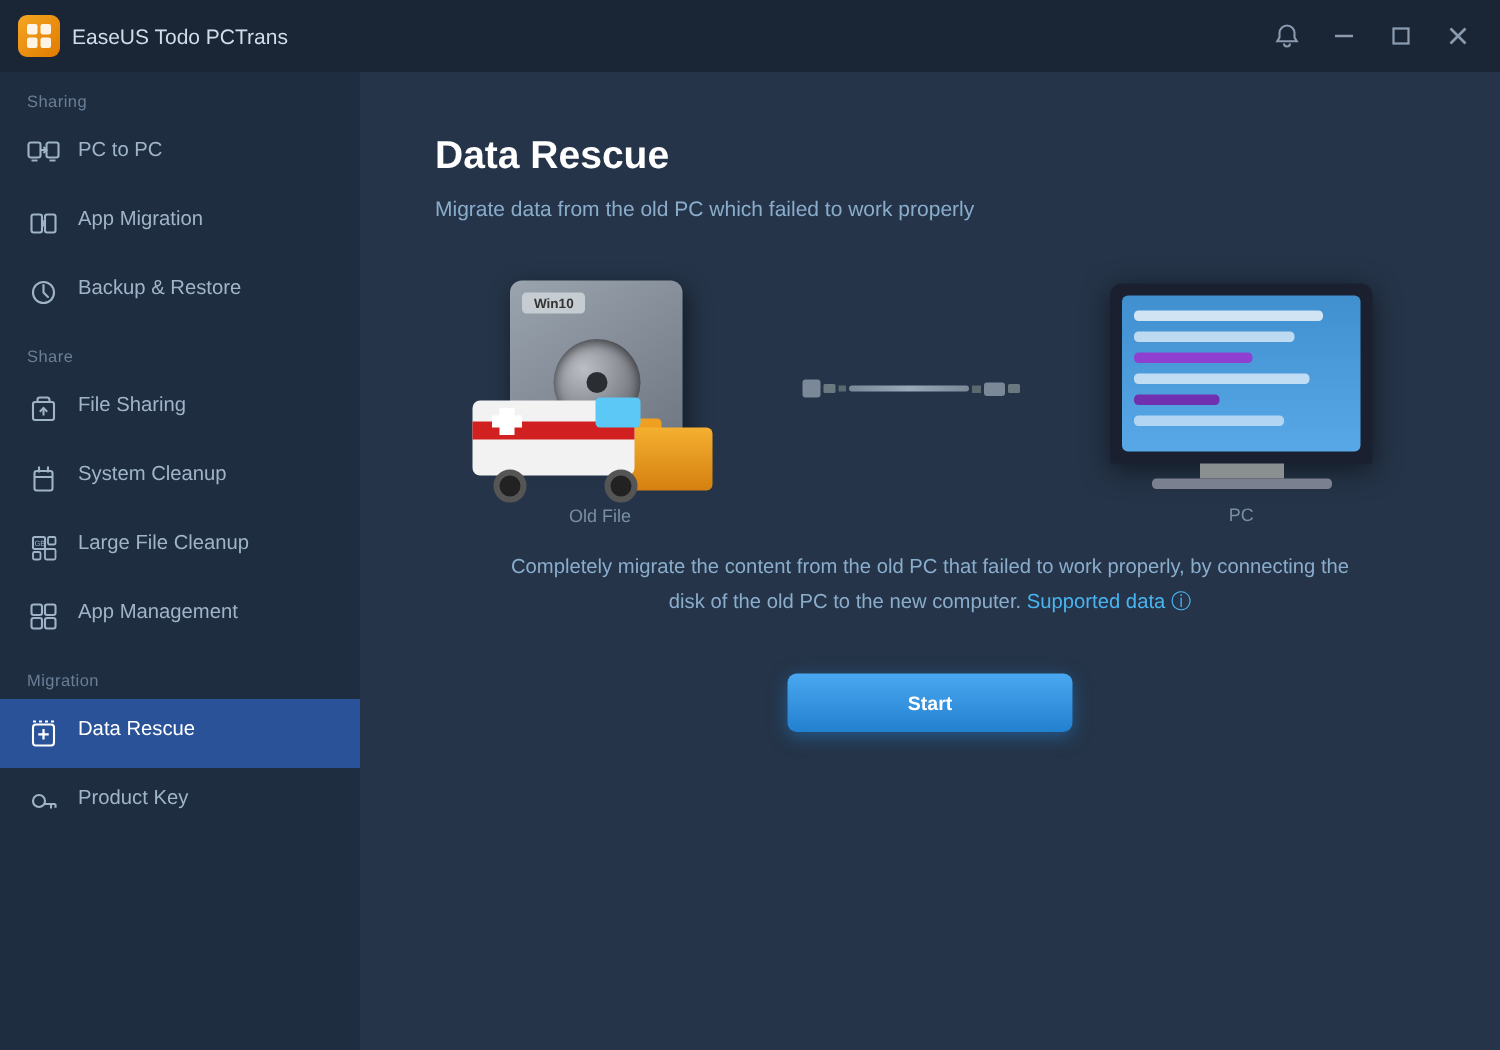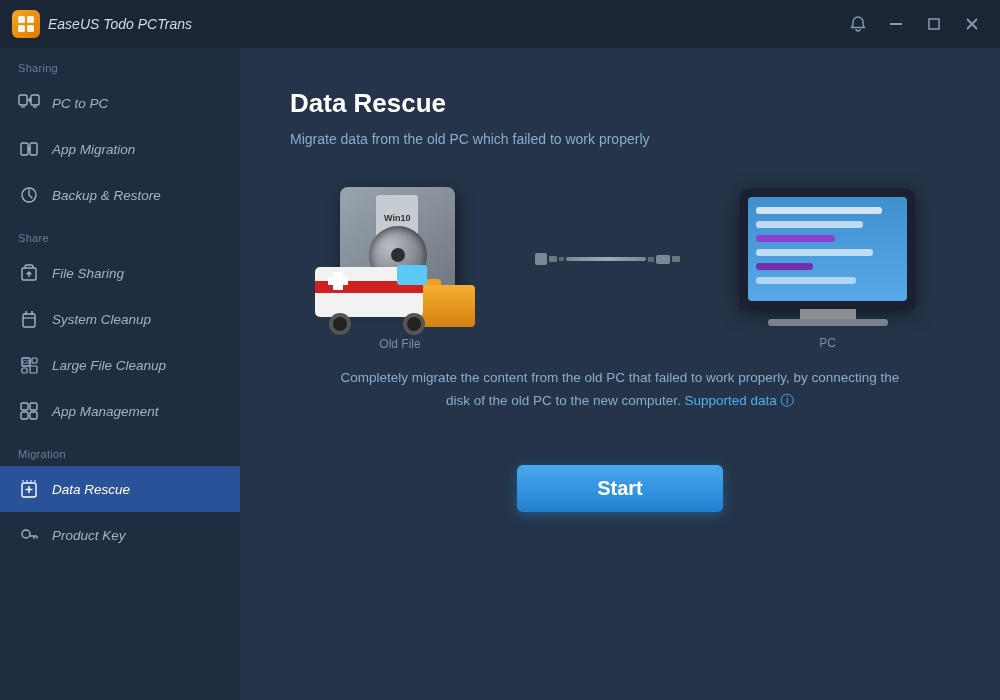--- a/index.html
+++ b/index.html
@@ -20,21 +20,20 @@
       display: flex;
       align-items: center;
       padding: 0 12px;
       flex-shrink: 0;
       user-select: none;
     }
     .titlebar-logo {
       display: flex;
       align-items: center;
       gap: 8px;
-      font-style: italic;
     }
     .logo-icon {
       width: 28px;
       height: 28px;
       background: linear-gradient(135deg, #f5a623, #e07b00);
       border-radius: 6px;
       display: flex;
       align-items: center;
       justify-content: center;
       font-size: 14px;
@@ -87,29 +86,27 @@
     .sidebar-section-label {
       color: #6a7f96;
       font-size: 11px;
       padding: 14px 18px 6px 18px;
       text-transform: none;
       letter-spacing: 0.3px;
     }
 
     .sidebar-item {
       display: flex;
-      align-items: center;
       gap: 12px;
       padding: 12px 18px;
       cursor: pointer;
       color: #a0b4c8;
       font-size: 13.5px;
       border-radius: 0;
       transition: background 0.15s;
-      font-style: italic;
     }
     .sidebar-item.active {
       background: #2a5298;
       color: #ffffff;
     }
     .sidebar-item-icon {
       width: 22px;
       height: 22px;
       flex-shrink: 0;
       display: flex;
@@ -166,38 +163,38 @@
       align-items: center;
       height: 150px;
     }
 
     
     .description-text {
       color: #8aadcc;
       font-size: 13.5px;
       text-align: center;
       line-height: 1.7;
-      margin-bottom: 52px;
+      margin-bottom: 36px;
       max-width: 580px;
       align-self: center;
     }
     .description-text .link {
       color: #4ab4f0;
       cursor: pointer;
       text-decoration: none;
     }
 
     .start-btn {
       align-self: center;
       background: linear-gradient(180deg, #4aa8f0, #2280d0);
       color: white;
       border: none;
       border-radius: 6px;
       padding: 12px 80px;
-      font-size: 20px;
+      font-size: 13px;
       font-weight: 600;
       cursor: pointer;
       box-shadow: 0 3px 12px rgba(34,128,208,0.5);
       transition: opacity 0.15s;
     }
 
     
     svg { display: block; }
   </style>
 </head>
@@ -367,21 +364,21 @@
     <h1 class="content-title">Data Rescue</h1>
     <p class="content-subtitle">Migrate data from the old PC which failed to work properly</p>
 
     <div class="illustration-area">
 
       <div class="illustration-item">
         <div style="position:relative; width:150px; height:140px;">
 
           <div style="position:absolute; top:0; left:15px; width:115px; height:115px; background:linear-gradient(145deg,#9aa4ae,#6d7580); border-radius:8px; box-shadow:3px 5px 15px rgba(0,0,0,0.5);">
 
-            <div style="position:absolute;top:8px;left:8px;background:#c5ccd2;border-radius:3px;padding:18px 8px;font-size:9px;color:#333;font-weight:700;margin-left:28px;">Win10</div>
+            <div style="position:absolute;top:8px;left:8px;background:#c5ccd2;border-radius:3px;padding:2px 8px;font-size:9px;color:#333;font-weight:700;">Win10</div>
 
             <div style="position:absolute;bottom:18px;left:50%;transform:translateX(-50%);width:58px;height:58px;background:radial-gradient(circle at 35% 35%,#bbbfc5,#555860);border-radius:50%;box-shadow:inset 0 2px 8px rgba(0,0,0,0.6);">
               <div style="position:absolute;top:50%;left:50%;transform:translate(-50%,-50%);width:14px;height:14px;background:#2a2d32;border-radius:50%;"></div>
             </div>
           </div>
 
           <div style="position:absolute;bottom:0;right:0;width:58px;height:48px;">
             <div style="position:absolute;top:0;left:0;width:24px;height:9px;background:#f0a020;border-radius:3px 3px 0 0;"></div>
             <div style="position:absolute;top:6px;left:0;width:58px;height:42px;background:linear-gradient(180deg,#f5b030,#d48010);border-radius:0 4px 4px 4px;"></div>
           </div>

